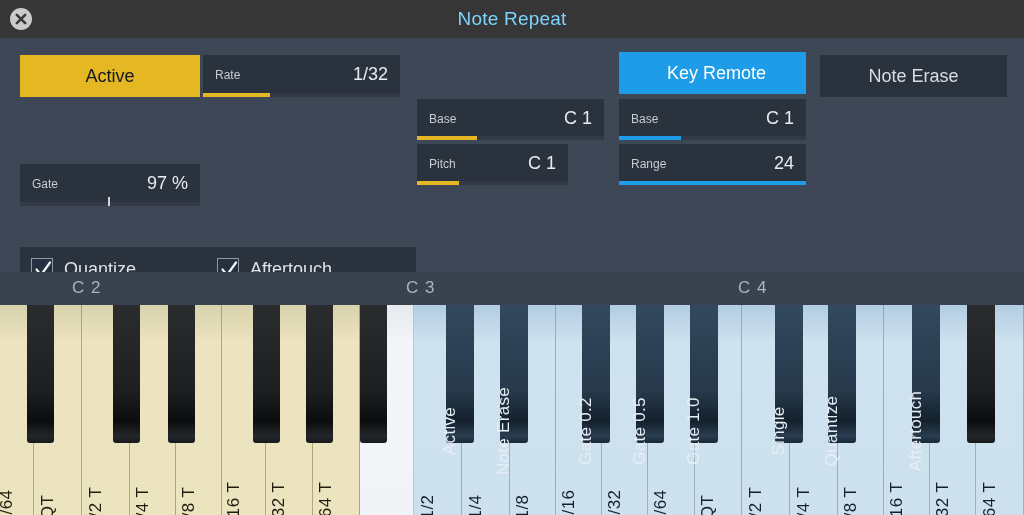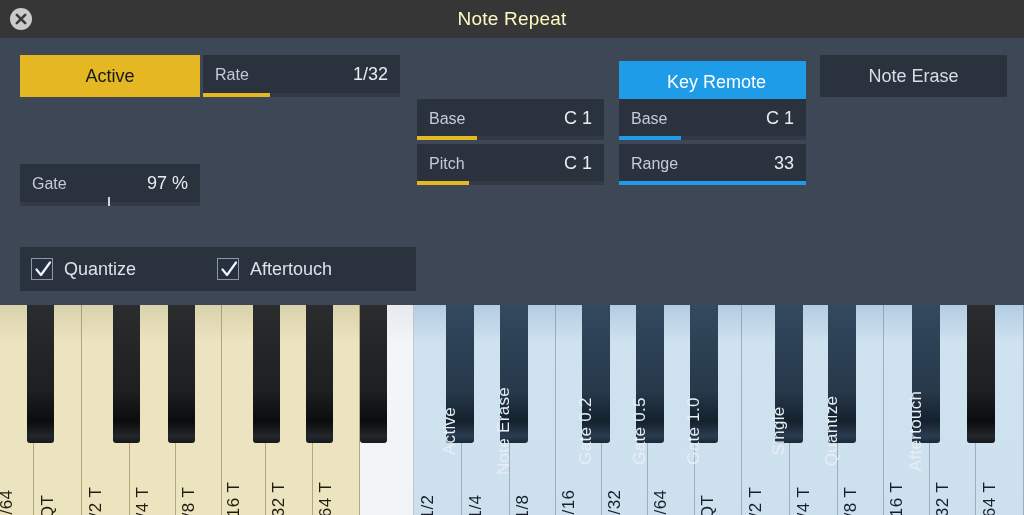--- a/index.html
+++ b/index.html
@@ -10,21 +10,21 @@
   }
   #app{position:relative;width:1024px;height:515px;background:#3d4755;}
 
   
   .titlebar{
     position:absolute;left:0;top:0;width:1024px;height:38px;
     background:#363636;
   }
   .titlebar .title{
     position:absolute;left:0;top:0;width:1024px;height:38px;
-    line-height:38px;text-align:center;color:#fef9c3;font-size:19px;
+    line-height:38px;text-align:center;color:#7dd3fc;font-size:19px;
     letter-spacing:.2px;
   }
   .close-btn{
     position:absolute;left:10px;top:8px;width:22px;height:22px;border-radius:50%;
     background:#c9cbcd;cursor:pointer;
   }
   .close-btn svg{position:absolute;left:0;top:0;}
 
   
   .panel{
@@ -41,21 +41,21 @@
   .modbtn.on-yellow{background:#e5b722;color:#151a20;}
   .modbtn.on-blue{background:#1e9ce8;color:#ffffff;}
   .modbtn.off{background:#2a323d;color:#d7dde5;}
 
   
   .field{
     position:absolute;box-sizing:border-box;background:#2a323d;cursor:pointer;
   }
   .field .flabel{
     position:absolute;left:12px;top:50%;transform:translateY(-55%);
-    color:#c4ccd6;font-size:16px;
+    color:#c4ccd6;font-size:12px;
   }
   .field .fvalue{
     position:absolute;right:12px;top:50%;transform:translateY(-55%);
     color:#e7ecf2;font-size:18px;
   }
   .field .track{
     position:absolute;left:0;bottom:0;height:4px;width:100%;
     background:rgba(255,255,255,0.045);
   }
   .field .fill{position:absolute;left:0;bottom:0;height:4px;}
@@ -168,39 +168,39 @@
       <span class="track"></span>
       <span class="notch" style="left:88px;"></span>
     </div>
 
     <div class="field" style="left:417px;top:61px;width:187px;height:41px;">
       <span class="flabel">Base</span>
       <span class="fvalue">C 1</span>
       <span class="track"></span>
       <span class="fill y" id="fill-single-base" style="width: 32%;"></span>
     </div>
-    <div class="field" style="left:417px;top:106px;width:187px;height:41px;">
+    <div class="field" style="left:417px;top:106px;width:151px;height:41px;">
       <span class="flabel">Pitch</span>
       <span class="fvalue">C 1</span>
       <span class="track"></span>
       <span class="fill y" id="fill-single-pitch" style="width: 28%;"></span>
     </div>
 
-    <div class="modbtn on-blue" style="left:619px;top:23px;width:187px;height:42px;padding-left:8px;">
+    <div class="modbtn on-blue" style="left:619px;top:14px;width:187px;height:42px;padding-left:8px;">
       <span>Key Remote</span>
     </div>
     <div class="field" style="left:619px;top:61px;width:187px;height:41px;">
       <span class="flabel">Base</span>
       <span class="fvalue">C 1</span>
       <span class="track"></span>
       <span class="fill b" id="fill-remote-base" style="width: 33%;"></span>
     </div>
     <div class="field" style="left:619px;top:106px;width:187px;height:41px;">
       <span class="flabel">Range</span>
-      <span class="fvalue">33</span>
+      <span class="fvalue">24</span>
       <span class="track"></span>
       <span class="fill b" id="fill-remote-range" style="width: 100%;"></span>
     </div>
 
     <div class="modbtn off" style="left:820px;top:17px;width:187px;height:42px;">
       <span>Note Erase</span>
     </div>
 
     <div class="checkstrip">
       <div class="chk" style="left:11px;">
@@ -215,20 +215,25 @@
         <span class="box">
           <svg width="20" height="20" viewBox="0 0 20 20" aria-hidden="true">
             <path d="M3.5 9.5 L8 15 L17 2.5" stroke="#f2f5f8" stroke-width="2.2" fill="none" stroke-linecap="round" stroke-linejoin="round"></path>
           </svg>
         </span>
         <span class="clabel">Aftertouch</span>
       </div>
     </div>
   </div>
 
+  <div class="kbheader" id="kbheader">
+      <div class="octlabel" style="left: 72px;">C 2</div>
+      <div class="octlabel" style="left: 406px;">C 3</div>
+      <div class="octlabel" style="left: 738px;">C 4</div>
+    </div>
 
   <div class="keyboard" id="keyboard">
       <div class="wkey cream" style="left: 0px; width: 34px;">
         <span class="wlabel">1/64</span>
       </div>
       <div class="wkey cream" style="left: 34px; width: 48px;">
         <span class="wlabel">QT</span>
       </div>
       <div class="wkey cream" style="left: 82px; width: 48px;">
         <span class="wlabel">1/2 T</span>

